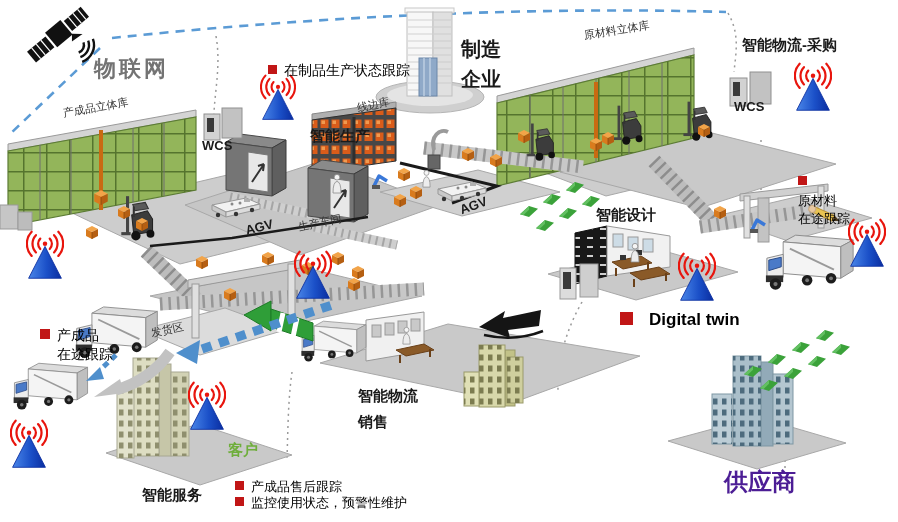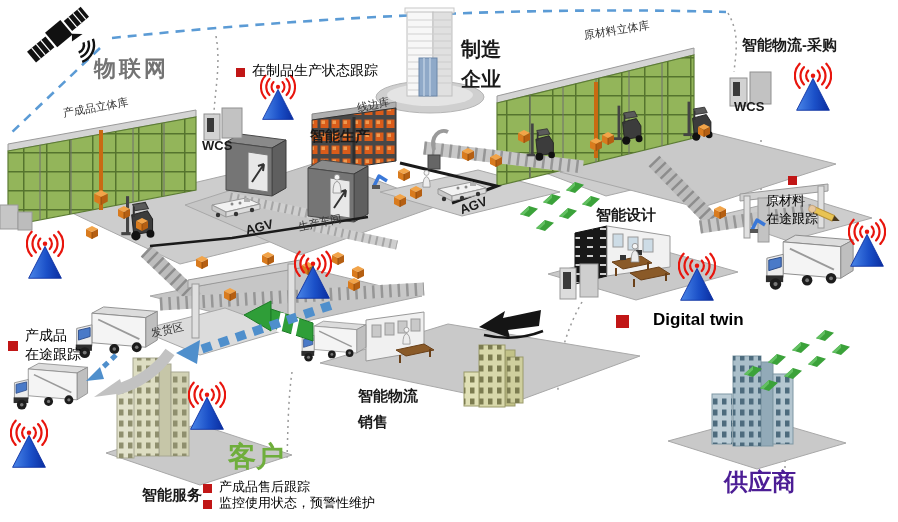--- a/index.html
+++ b/index.html
@@ -1,20 +1,20 @@
 <!DOCTYPE html>
 <html><head>
 <meta charset="utf-8">
 <style>
   html,body{margin:0;padding:0;background:#fff;}
   .scene{position:relative;width:898px;height:522px;background:#ffffff;overflow:hidden;
          font-family:"Liberation Sans",sans-serif;}
   .scene svg.art{position:absolute;left:0;top:0;}
   .lbl{position:absolute;color:#1a1a1a;white-space:nowrap;transform-origin:left top;line-height:1.15;}
-  .note{position:absolute;display:flex;align-items:center;gap:7px;white-space:nowrap;}
+  .note{position:absolute;display:flex;align-items:flex-start;gap:7px;white-space:nowrap;margin-left:32px;}
   .bullet{flex:0 0 auto;width:9px;height:9px;background:#c11616;margin-top:3px;}
   .bullet.big{width:13px;height:13px;margin-top:2px;}
   .lines div{line-height:1.35;}
 </style>
 </head>
 <body>
 
 <div class="scene">
 
 <svg class="art" width="898" height="522" viewBox="0 0 898 522">
@@ -472,41 +472,41 @@
 </div>
 
 <div class="lbl" style="left:244px;top:224px;font-size:13px;font-weight:bold;transform:rotate(-14deg);">AGV</div>
 
 <div class="lbl" style="left:458px;top:204px;font-size:13px;font-weight:bold;transform:rotate(-20deg);">AGV</div>
 
 <div class="lbl" style="left:297px;top:221px;font-size:11px;color:#333;transform:rotate(-12deg);">生产车间</div>
 
 <div class="lbl" style="left:596px;top:206px;font-size:15px;font-weight:bold;">智能设计</div>
 
-<div class="note" style="left:616px;top:310px;gap:24px;">
+<div class="note" style="left:588px;top:310px;gap:16px;">
   <span class="bullet big"></span>
   <span style="font-size:17px;font-weight:bold;">Digital twin</span>
 </div>
 
 <div class="lbl" style="left:150px;top:327px;font-size:11px;color:#333;transform:rotate(-12deg);">发货区</div>
 
 <div class="note" style="left:8px;top:326px;">
   <span class="bullet" style="width:10px;height:10px;"></span>
   <span class="lines" style="font-size:14px;">
     <div>产成品</div>
     <div>在途跟踪</div>
   </span>
 </div>
 
 <div class="lbl lines" style="left:338px;top:383px;font-size:15px;font-weight:bold;margin-left:20px;">
   <div style="line-height:26px;">智能物流</div>
   <div style="line-height:26px;">销售</div>
 </div>
 
-<div class="lbl" style="left:228px;top:441px;font-size:28px;font-weight:bold;color:#6fae3c;">客户</div>
+<div class="lbl" style="left:228px;top:441px;font-size:15px;font-weight:bold;color:#6fae3c;">客户</div>
 
 <div class="lbl" style="left:142px;top:486px;font-size:15px;font-weight:bold;">智能服务</div>
 
 <div class="note" style="left:203px;top:494px;">
   <span class="bullet"></span>
   <span style="font-size:13px;">监控使用状态，预警性维护</span>
 </div>
 
 <div class="note" style="left:203px;top:478px;">
   <span class="bullet"></span>

